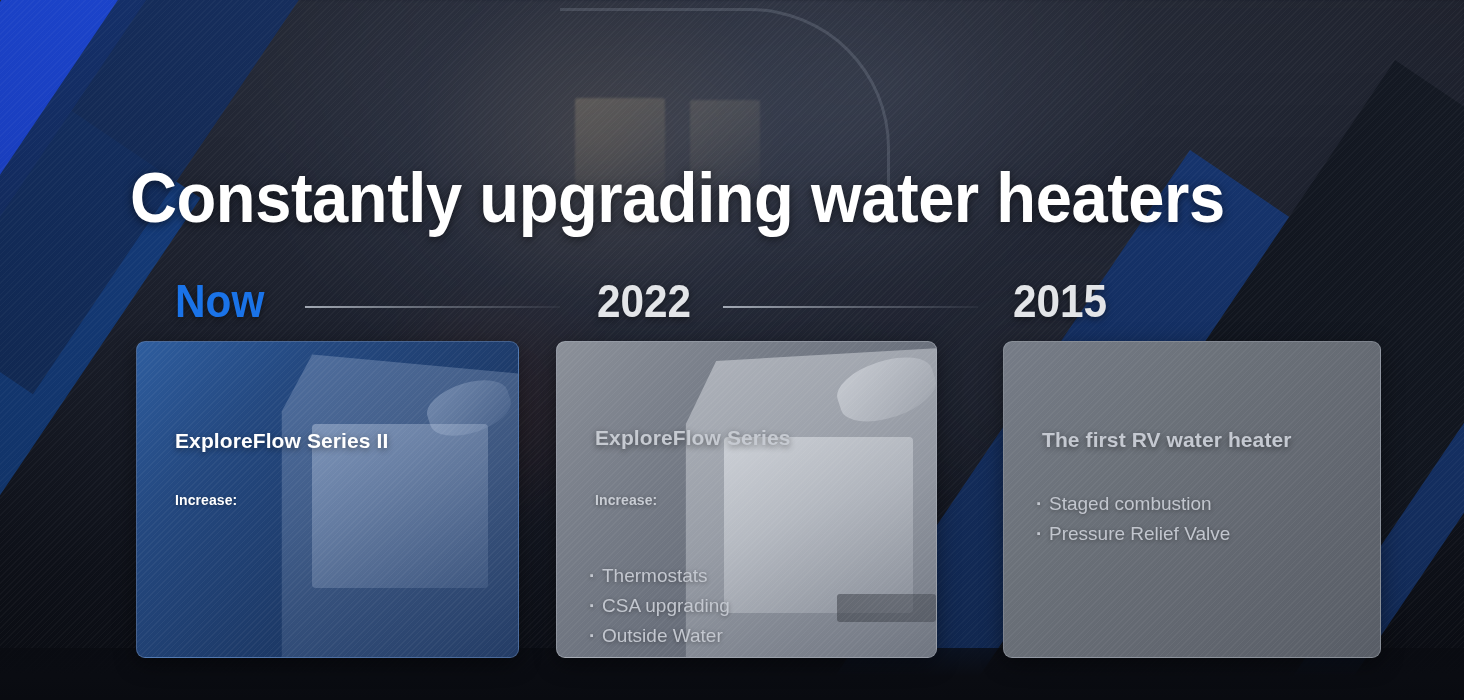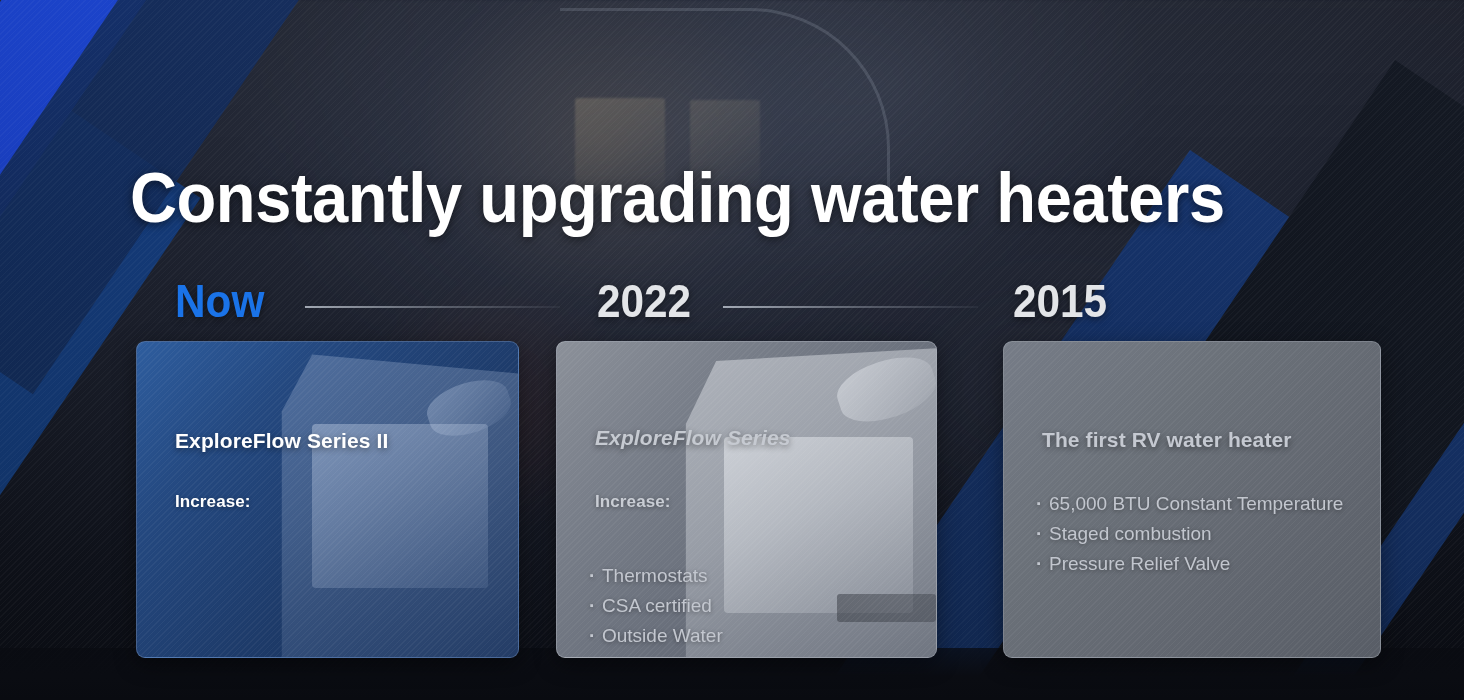--- a/index.html
+++ b/index.html
@@ -227,21 +227,21 @@
   
   .c-title{
     position:absolute;
     font-size:21px; font-weight:700;
     letter-spacing:.1px;
     white-space:nowrap;
     text-shadow:0 2px 6px rgba(0,0,0,.45);
   }
   .c-sub{
     position:absolute;
-    font-size:17px; font-weight:700;
+    font-size:14px; font-weight:700;
     letter-spacing:.1px;
     text-shadow:0 1px 4px rgba(0,0,0,.4);
   }
   .c-list{
     position:absolute;
     list-style:none;
   }
   .c-list li{
     font-size:19px;
     line-height:30px;
@@ -252,21 +252,21 @@
     content:"·";
     display:inline-block;
     width:13px;
     font-weight:700;
   }
 
   .card-1 .c-title{ left:38px; top:87px; color:#ffffff; }
   .card-1 .c-sub  { left:38px; top:150px; color:#ffffff; }
   .card-1 .c-list { left:32px; top:178px; color:#f2f5fa; }
 
-  .card-2 .c-title{ left:38px; top:84px; color:#c6cad1;font-style:italic; }
+  .card-2 .c-title{ left:38px; top:84px; color:#c6cad1; }
   .card-2 .c-sub  { left:38px; top:150px; color:#c9cdd4; }
   .card-2 .c-list { left:32px; top:178px; color:#c3c7cf;margin-top:41px; }
 
   .card-3 .c-title{ left:38px; top:86px; color:#c5c9d1; }
   .card-3 .c-list { left:32px; top:147px; color:#c2c6ce; }
 </style>
 </head>
 <body>
 
 <div id="stage">
@@ -310,31 +310,30 @@
     <div class="shot shot-2"></div>
     <div class="shot-2b"></div>
     <div class="shot-2c"></div>
     <div class="shot-2d"></div>
     <div class="hatch"></div>
     <div class="body">
       <div class="c-title">ExploreFlow Series</div>
       <div class="c-sub">Increase:</div>
       <ul class="c-list">
         <li>Thermostats</li>
-        <li>CSA certified</li>
+        <li>CSA upgrading</li>
         <li>Outside Water</li>
       </ul>
     </div>
   </div>
 
   <div class="card card-3">
     <div class="hatch"></div>
     <div class="body">
       <div class="c-title">The first RV water heater</div>
       <ul class="c-list">
-        <li>65,000 BTU Constant Temperature</li>
         <li>Staged combustion</li>
         <li>Pressure Relief Valve</li>
       </ul>
     </div>
   </div>
 
 </div>
 
 </body></html>

